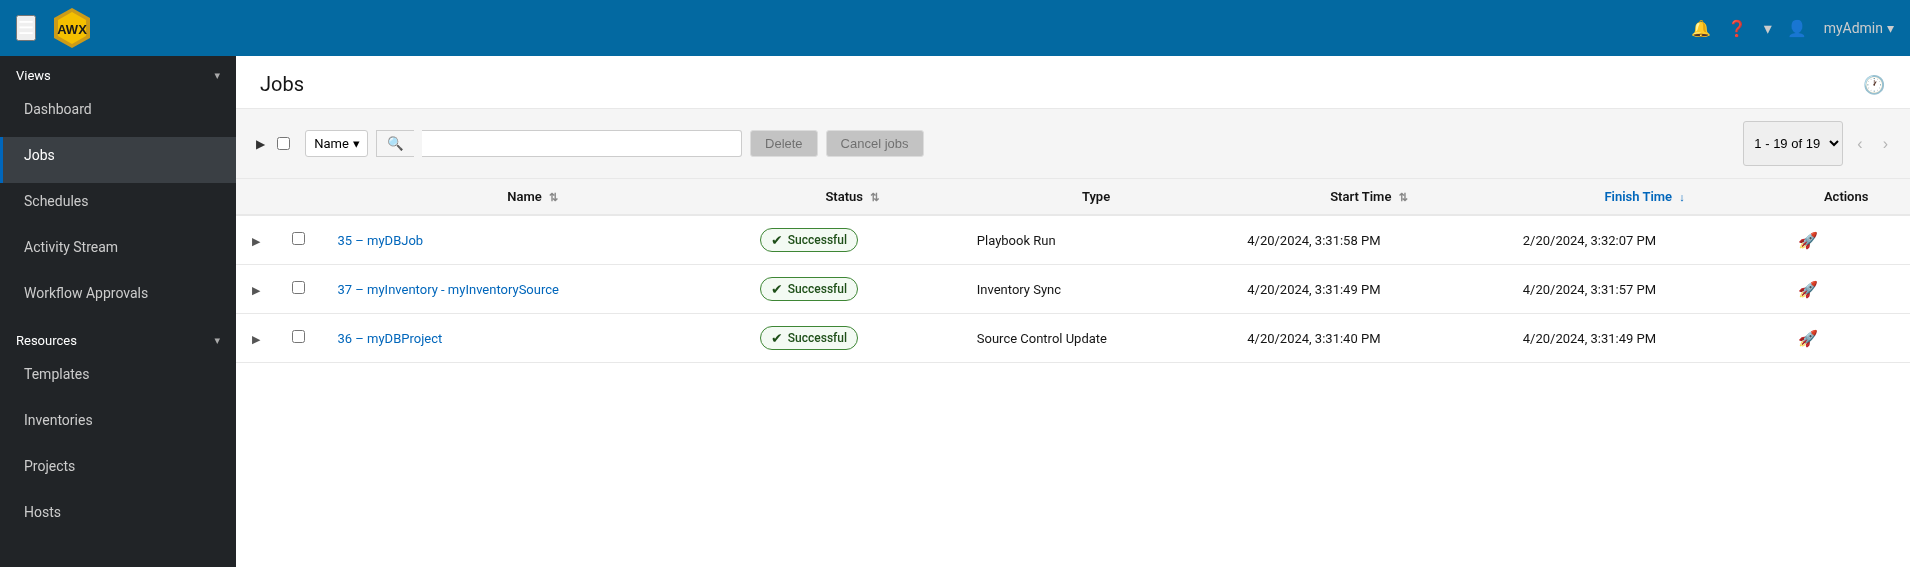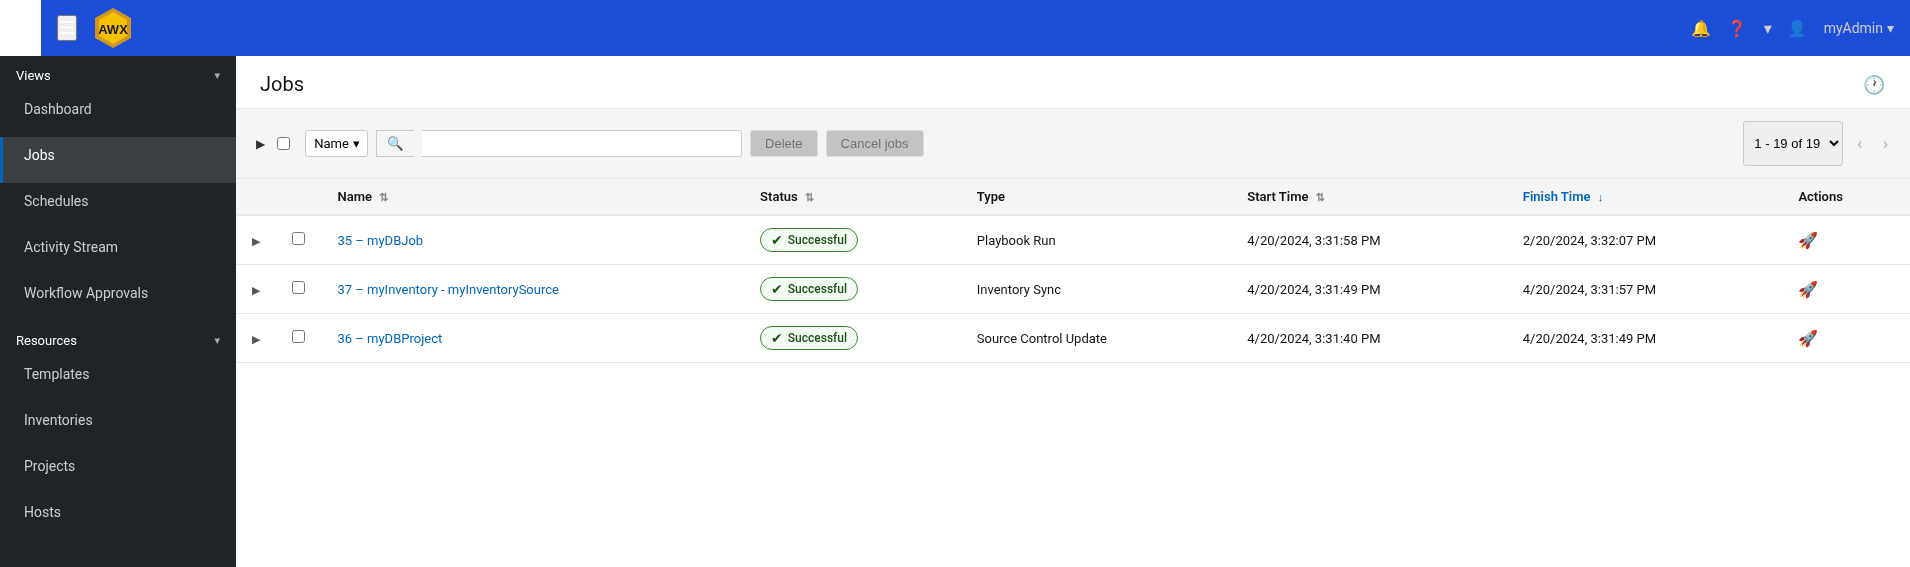--- a/index.html
+++ b/index.html
@@ -1,27 +1,26 @@
 <!DOCTYPE html>
 <html><head>
   <meta charset="utf-8">
   <style>
     * { box-sizing: border-box; margin: 0; padding: 0; }
     body { font-family: -apple-system, BlinkMacSystemFont, 'Segoe UI', Roboto, sans-serif; font-size: 14px; background: #fff; display: flex; flex-direction: column; height: 567px; overflow: hidden; }
 
     
     .navbar {
-      background: #1d4ed8;
+      background: #0369a1;
       height: 56px;
       display: flex;
       align-items: center;
       padding: 0 16px;
       flex-shrink: 0;
       justify-content: space-between;
-      margin-left: 41px;
     }
     .navbar-left { display: flex; align-items: center; gap: 12px; }
     .hamburger-icon { color: #fff; font-size: 18px; cursor: pointer; }
     .logo-container { display: flex; align-items: center; }
     .navbar-right { display: flex; align-items: center; gap: 16px; }
     .nav-icon { color: #ccc; font-size: 16px; cursor: pointer; }
     .nav-user { color: #ccc; font-size: 14px; cursor: pointer; display: flex; align-items: center; gap: 4px; }
 
     
     .main-layout { display: flex; flex: 1; overflow: hidden; }
@@ -118,21 +117,21 @@
     .page-nav-btn {
       background: none; border: none; cursor: pointer; color: #555; font-size: 16px; padding: 2px 6px;
     }
     .page-nav-btn:disabled { opacity: 0.4; cursor: not-allowed; }
 
     
     .table-container { flex: 1; overflow-y: auto; }
     table { width: 100%; border-collapse: collapse; }
     thead tr { border-bottom: 2px solid #e8e8e8; background: #f5f5f5; }
     thead th {
-      padding: 10px 16px; text-align: left; font-weight: 600; font-size: 13px;
+      padding: 10px 16px; text-align: center; font-weight: 600; font-size: 13px;
       color: #151515; white-space: nowrap;
     }
     .sort-icon { font-size: 11px; color: #888; margin-left: 4px; cursor: pointer; }
     .sort-icon-active { color: #06b; }
     tbody tr { border-bottom: 1px solid #e8e8e8; }
     tbody td { padding: 12px 16px; font-size: 13px; color: #151515; vertical-align: middle; }
     .row-expand-btn { background: none; border: none; cursor: pointer; color: #555; font-size: 11px; }
     .job-link { color: #06b; text-decoration: none; cursor: pointer; }
     .status-badge {
       display: inline-flex; align-items: center; gap: 5px;

